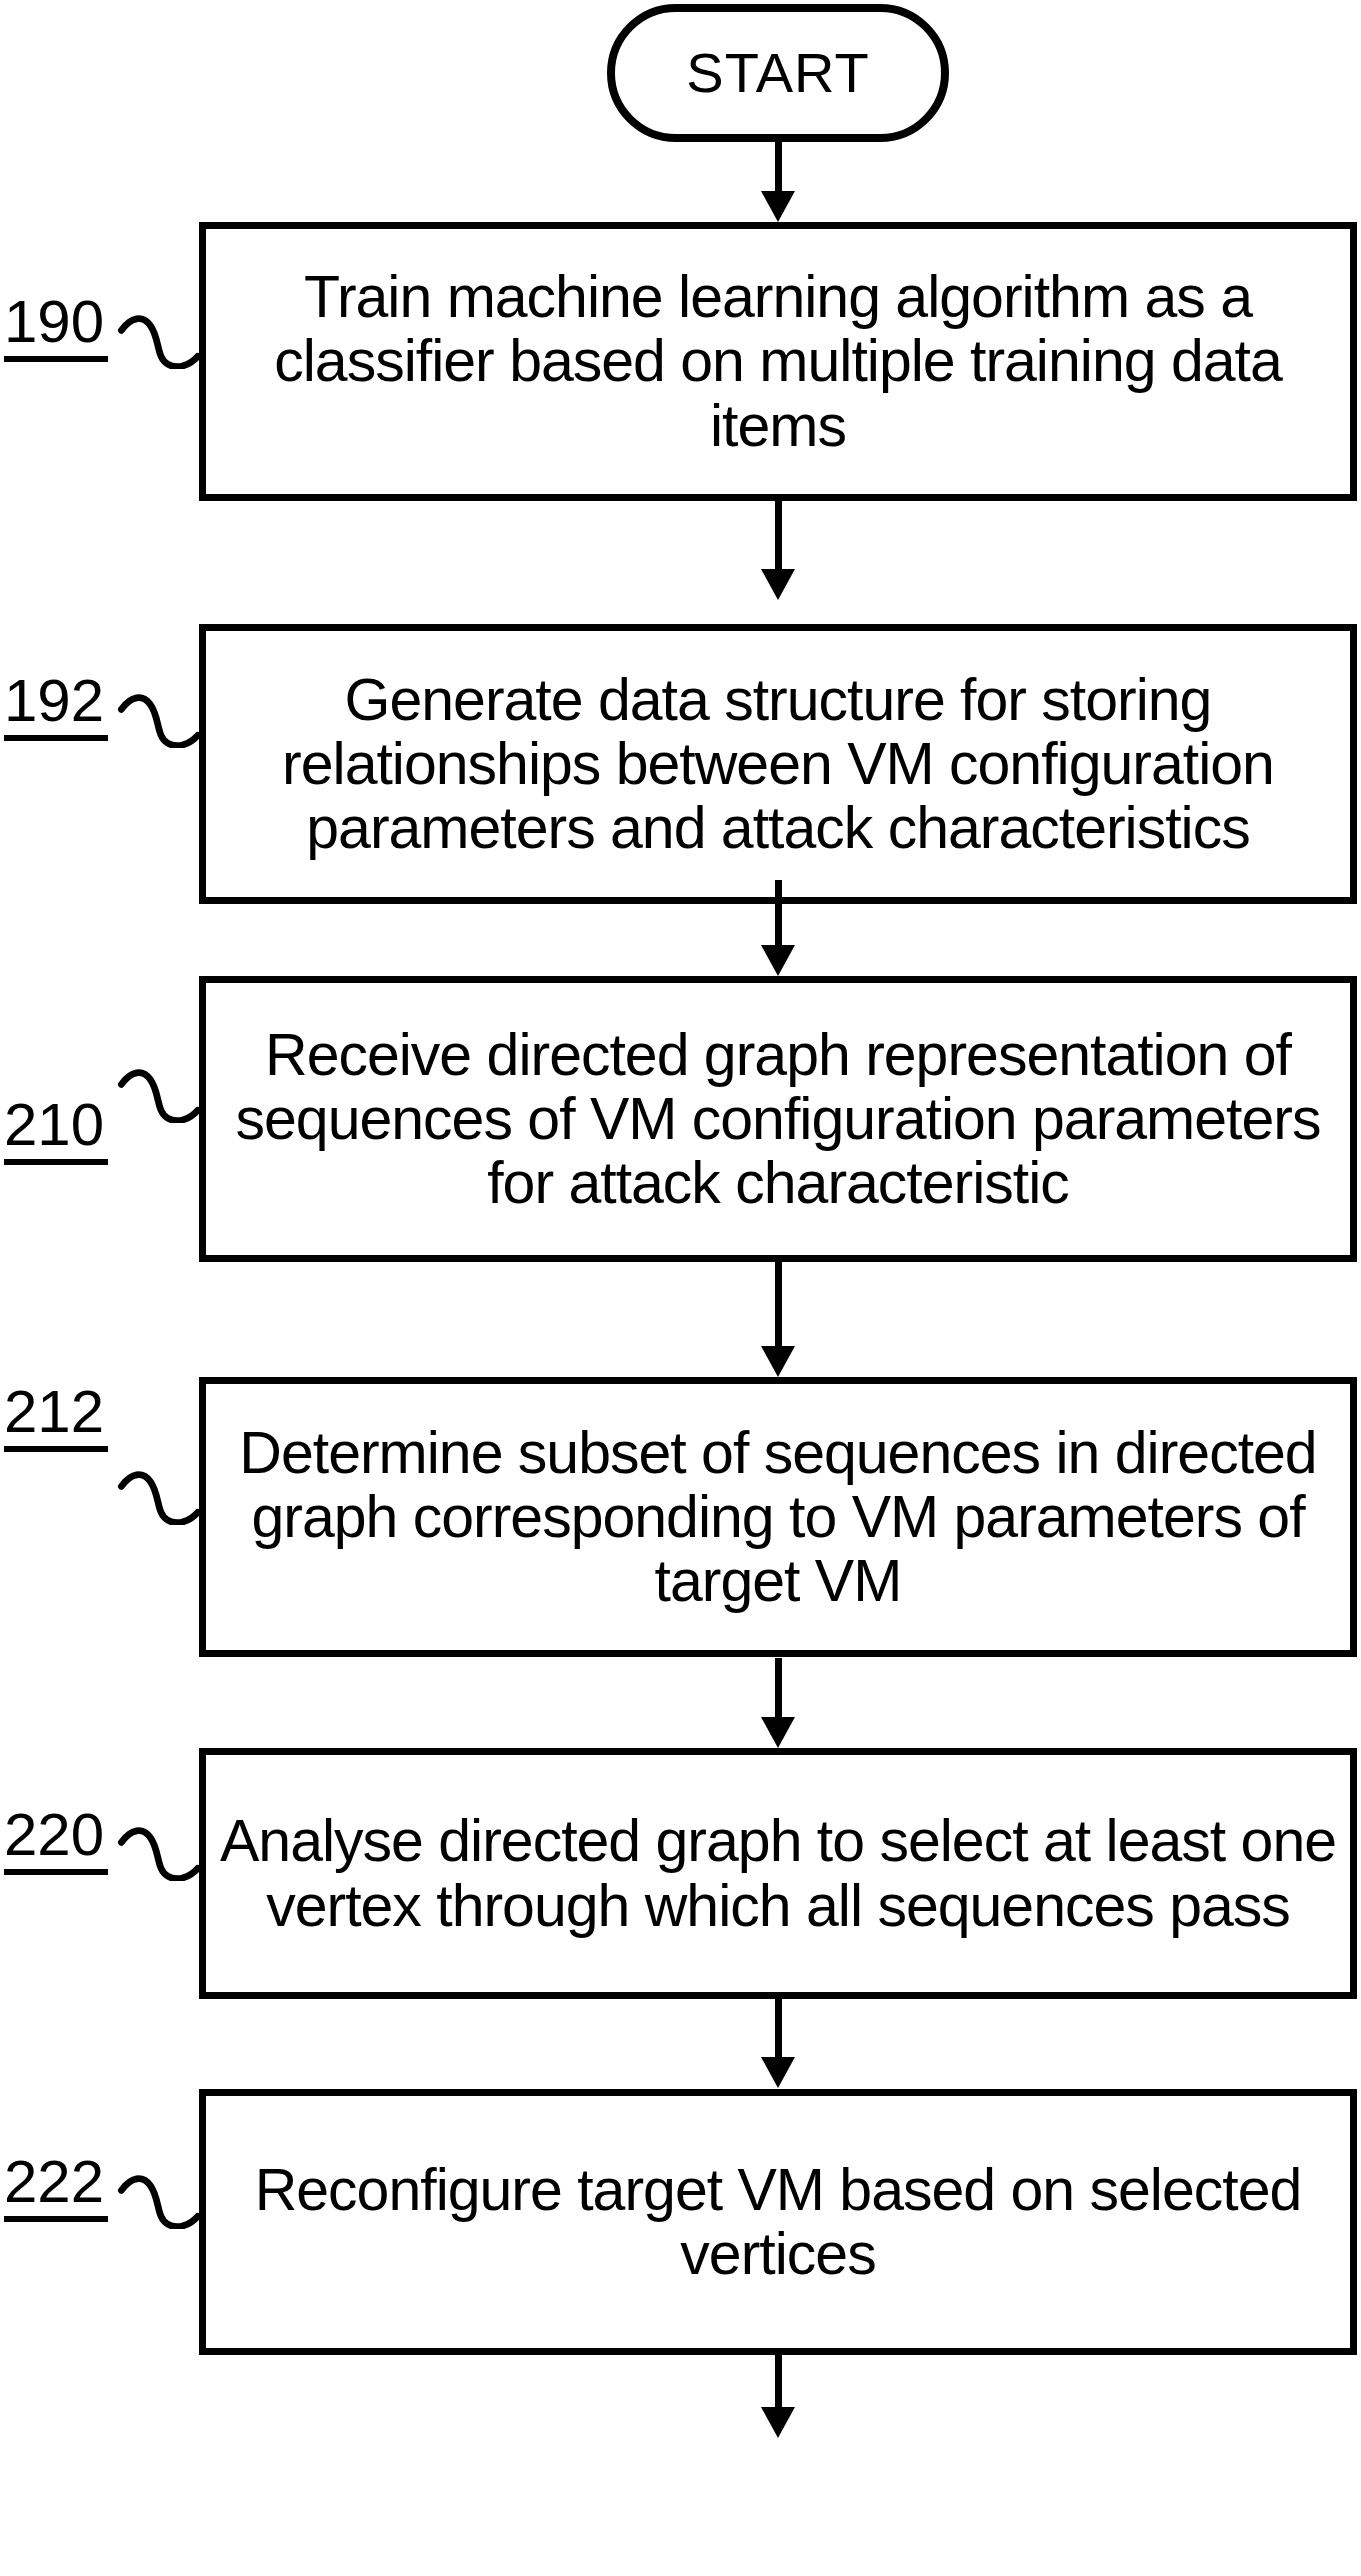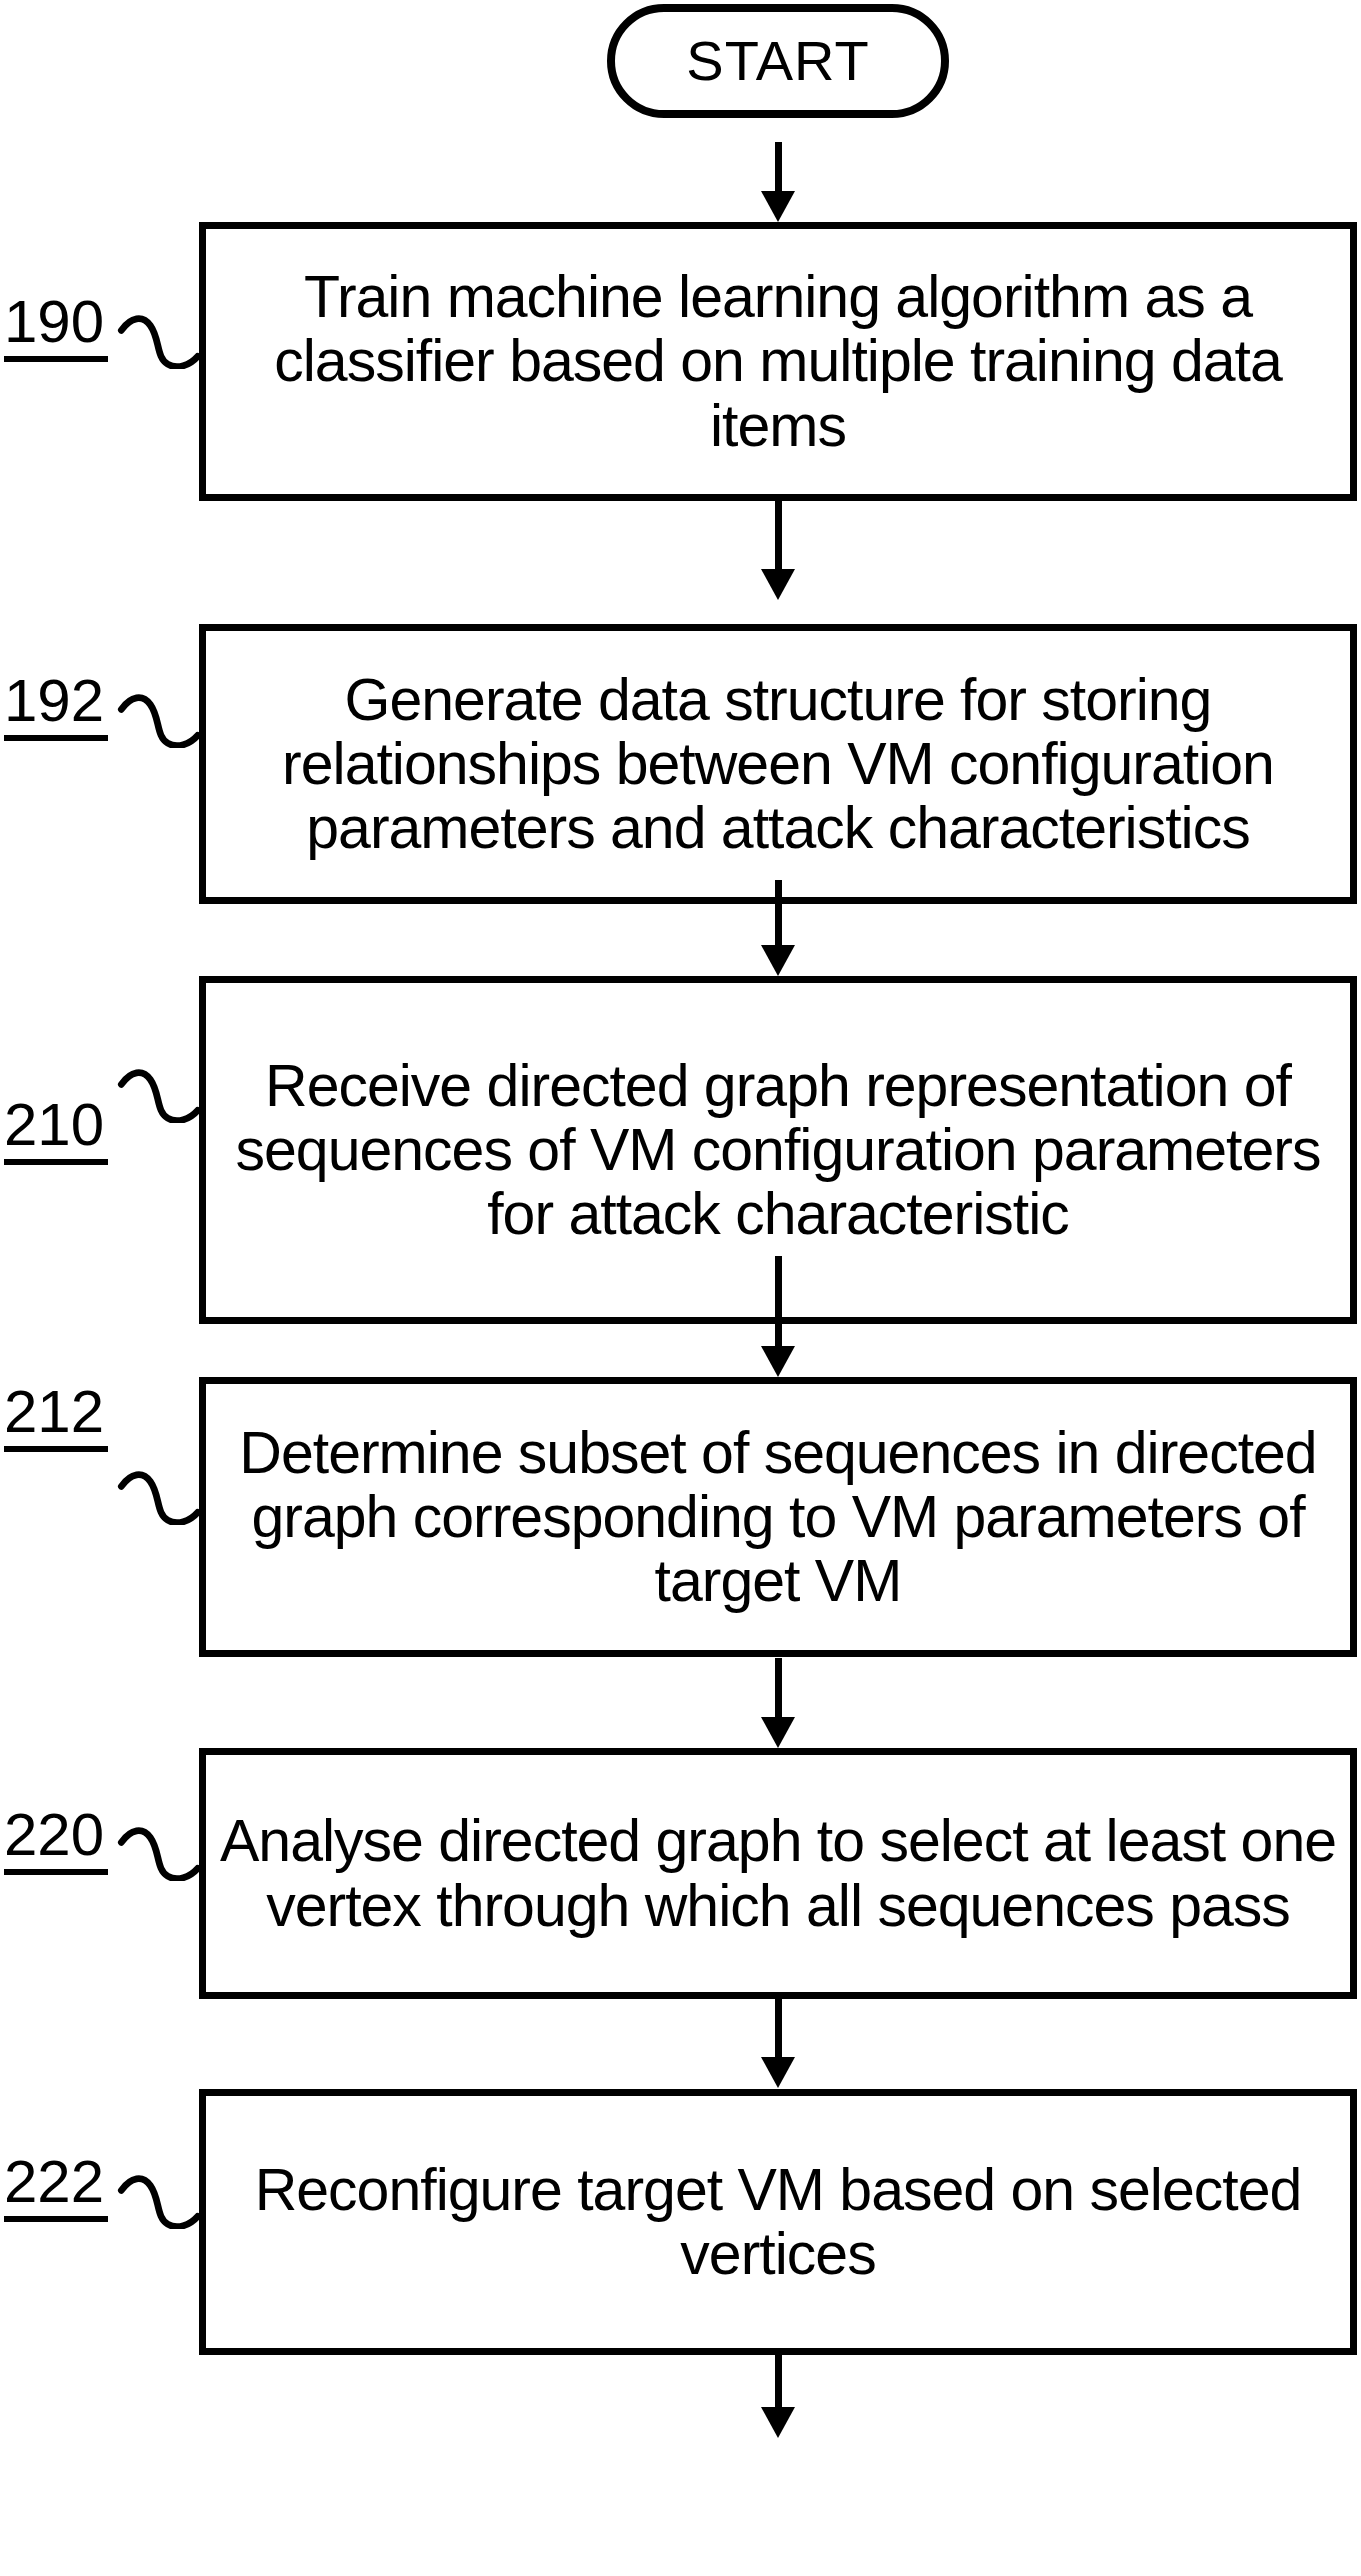--- a/index.html
+++ b/index.html
@@ -6,40 +6,40 @@
   #canvas{
     position:relative;
     width:1362px;height:2576px;
     background:#ffffff;
     font-family:"Liberation Sans","DejaVu Sans",sans-serif;
     color:#000;
     overflow:hidden;
   }
   
   .terminator{
-    position:absolute;left:607px;width:342px;height:114px;
+    position:absolute;left:607px;width:342px;height:138px;
     border:8.8px solid #000;border-radius:73px;
     box-sizing:border-box;
     display:flex;align-items:center;justify-content:center;
     font-size:56px;letter-spacing:1px;
   }
   .terminator.start{top:3.9px;}
   .terminator.stop{top:2438px;height:136px;}
   
   .process{
     position:absolute;left:199px;width:1158px;
     border:7.8px solid #000;box-sizing:border-box;
     display:flex;flex-direction:column;align-items:center;justify-content:center;
     text-align:center;
     font-size:59px;line-height:1.09;letter-spacing:-1px;
   }
   .process .tline{white-space:nowrap;}
   .b190{top:222px;height:279px;}
   .b192{top:624px;height:280px;}
-  .b210{top:976px;height:348px;}
+  .b210{top:976px;height:286px;}
   .b212{top:1377px;height:280px;}
   .b220{top:1748px;height:251px;}
   .b222{top:2089px;height:266px;}
   
   .arrow-line{position:absolute;left:775px;width:6.8px;background:#000;}
   .arrow-head{
     position:absolute;left:761px;width:0;height:0;
     border-left:17.5px solid transparent;border-right:17.5px solid transparent;
     border-top:31px solid #000;
   }

